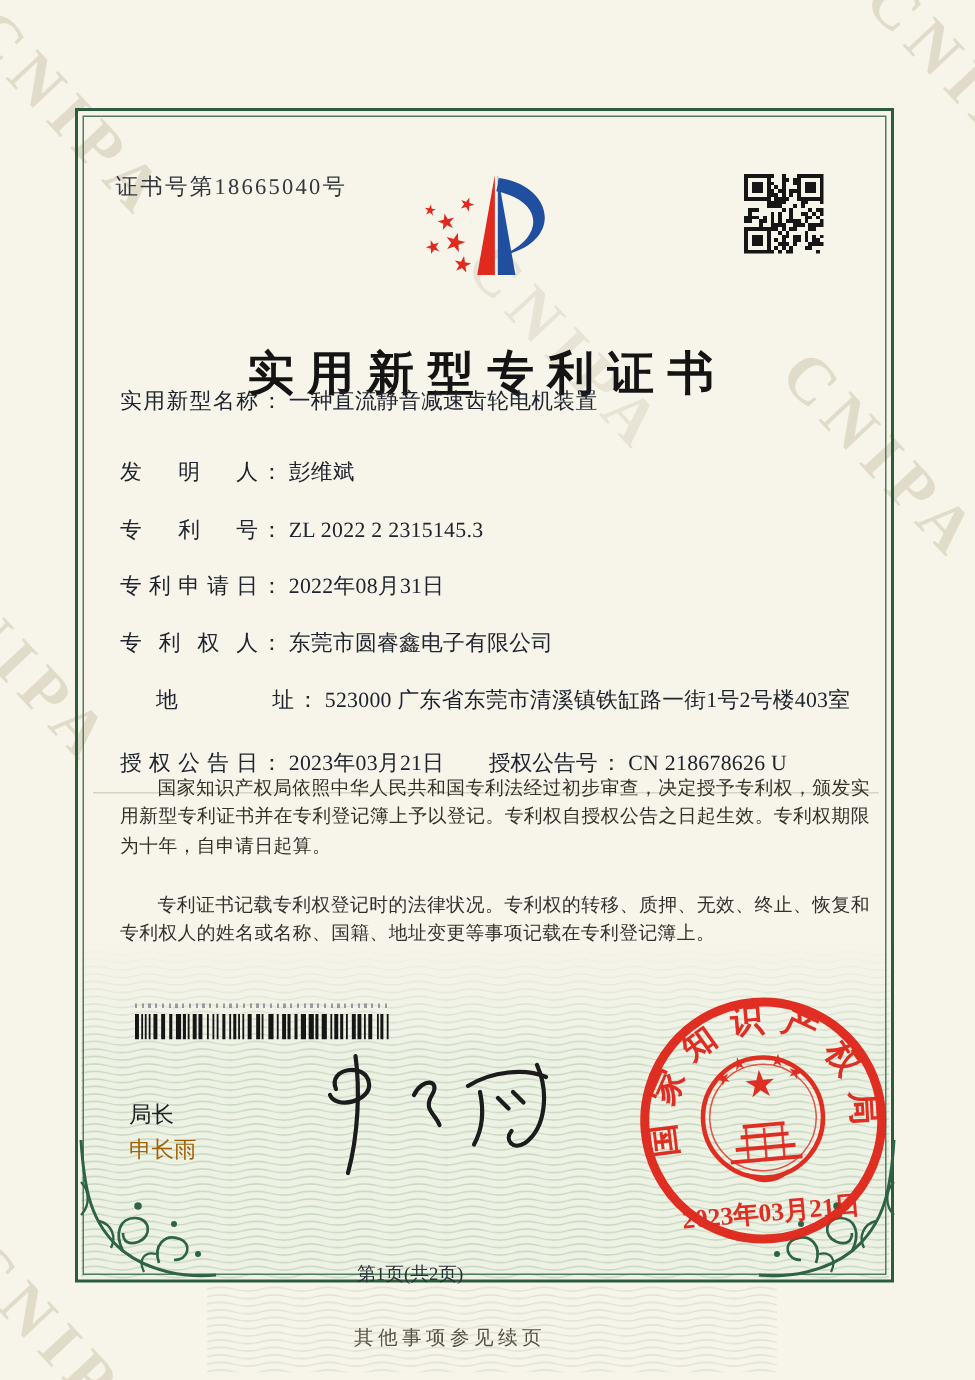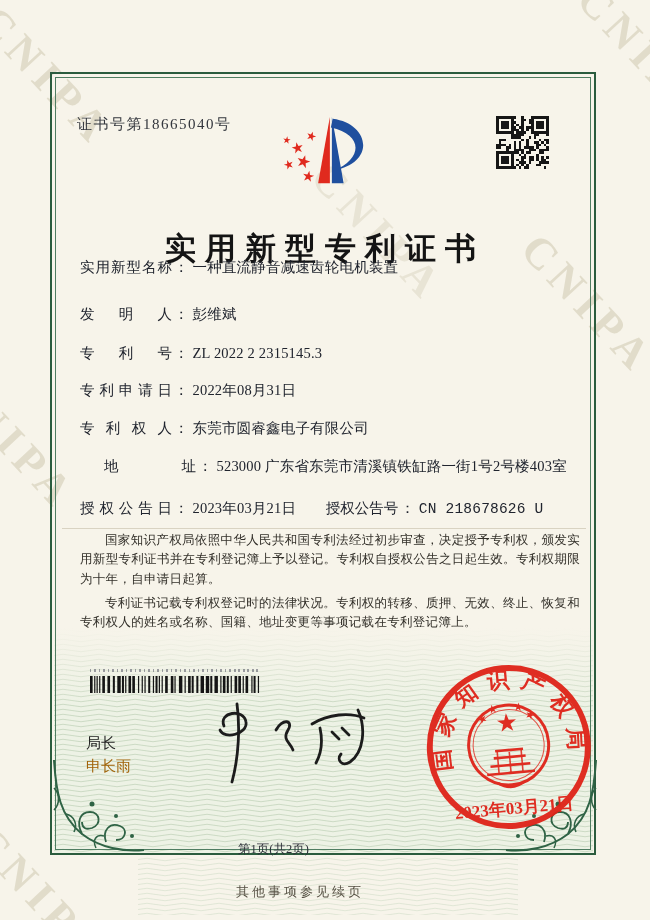--- a/index.html
+++ b/index.html
@@ -41,21 +41,21 @@
   .qr{left:496px;top:116px;width:53px;height:53px;z-index:3;}
   .title{
     left:0;top:202px;width:650px;text-align:center;z-index:3;
     font-size:31px;font-weight:bold;letter-spacing:9px;color:#141414;margin-top:26px;
   }
   
   .frow{position:absolute;left:80px;z-index:3;font-size:14.5px;color:#20242e;white-space:nowrap;}
   .flabel{display:inline-block;width:92px;text-align:justify;text-align-last:justify;vertical-align:top;}
   .fcolon{display:inline-block;margin:0 4px 0 2px;}
   .fvalue{letter-spacing:.2px;text-align:right;}
-  .pair2{margin-left:26px;font-family:Liberation Mono, monospace;}
+  .pair2{margin-left:26px;}
   .divider{left:62px;top:528px;width:524px;height:1px;background:#d9d3c2;z-index:3;}
   
   .para{
     position:absolute;left:80px;width:500px;z-index:3;
     font-size:12.5px;line-height:19.3px;letter-spacing:.3px;color:#33302a;
     text-indent:2em;text-align:justify;
   }
   
   .microtext{
     left:90px;top:669px;width:170px;height:3px;z-index:3;
@@ -415,21 +415,21 @@
 <div class="frow" style="top:457px;margin-left:24px;">
   <span class="flabel">地址</span><span class="fcolon">：</span><span class="fvalue">523000 广东省东莞市清溪镇铁缸路一街1号2号楼403室</span>
 </div>
 <div class="frow" style="top:499px;">
   <span><span class="flabel">授权公告日</span><span class="fcolon">：</span><span class="fvalue">2023年03月21日</span></span>
   <span class="pair2"><span>授权公告号</span><span class="fcolon">：</span><span class="fvalue">CN 218678626 U</span></span>
 </div>
 
 <div class="abs divider"></div>
 
-<div class="para" style="top:532px;font-family:Liberation Mono, monospace;">国家知识产权局依照中华人民共和国专利法经过初步审查，决定授予专利权，颁发实用新型专利证书并在专利登记簿上予以登记。专利权自授权公告之日起生效。专利权期限为十年，自申请日起算。</div>
+<div class="para" style="top:516px;">国家知识产权局依照中华人民共和国专利法经过初步审查，决定授予专利权，颁发实用新型专利证书并在专利登记簿上予以登记。专利权自授权公告之日起生效。专利权期限为十年，自申请日起算。</div>
 <div class="para" style="top:594px;">专利证书记载专利权登记时的法律状况。专利权的转移、质押、无效、终止、恢复和专利权人的姓名或名称、国籍、地址变更等事项记载在专利登记簿上。</div>
 
 <div class="abs microtext"></div>
 <svg class="abs barcode" id="barcode-svg" viewBox="0 0 168 22" preserveAspectRatio="none" fill="#151515">
     <rect x="0" y="0" width="2.6" height="22"></rect>
     <rect x="4.117008797653959" y="0" width="1.2" height="22"></rect>
     <rect x="6.458651026392962" y="0" width="1.2" height="22"></rect>
     <rect x="9.034897360703813" y="0" width="1.2" height="22"></rect>
     <rect x="12.15542521994135" y="0" width="2.6" height="22"></rect>
     <rect x="17.229618768328447" y="0" width="2.6" height="22"></rect>

